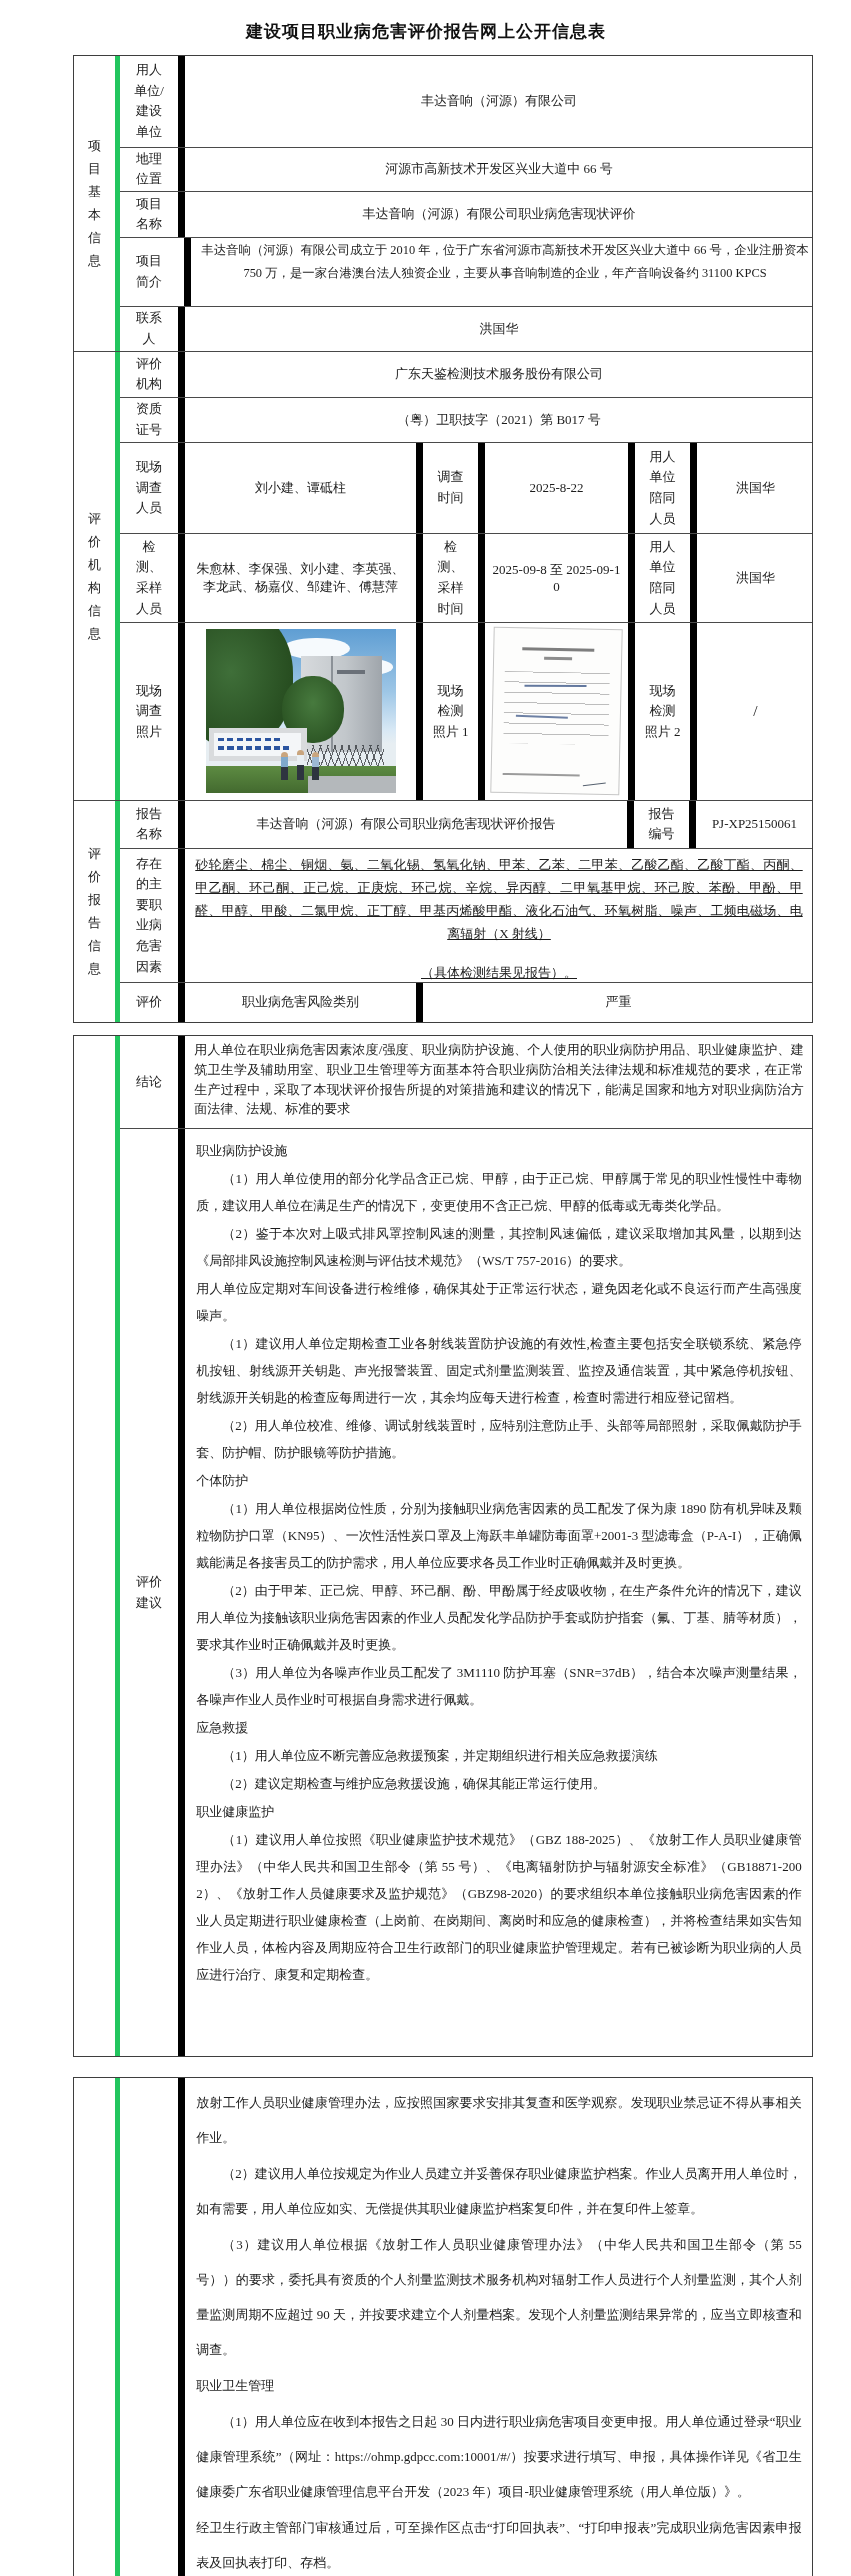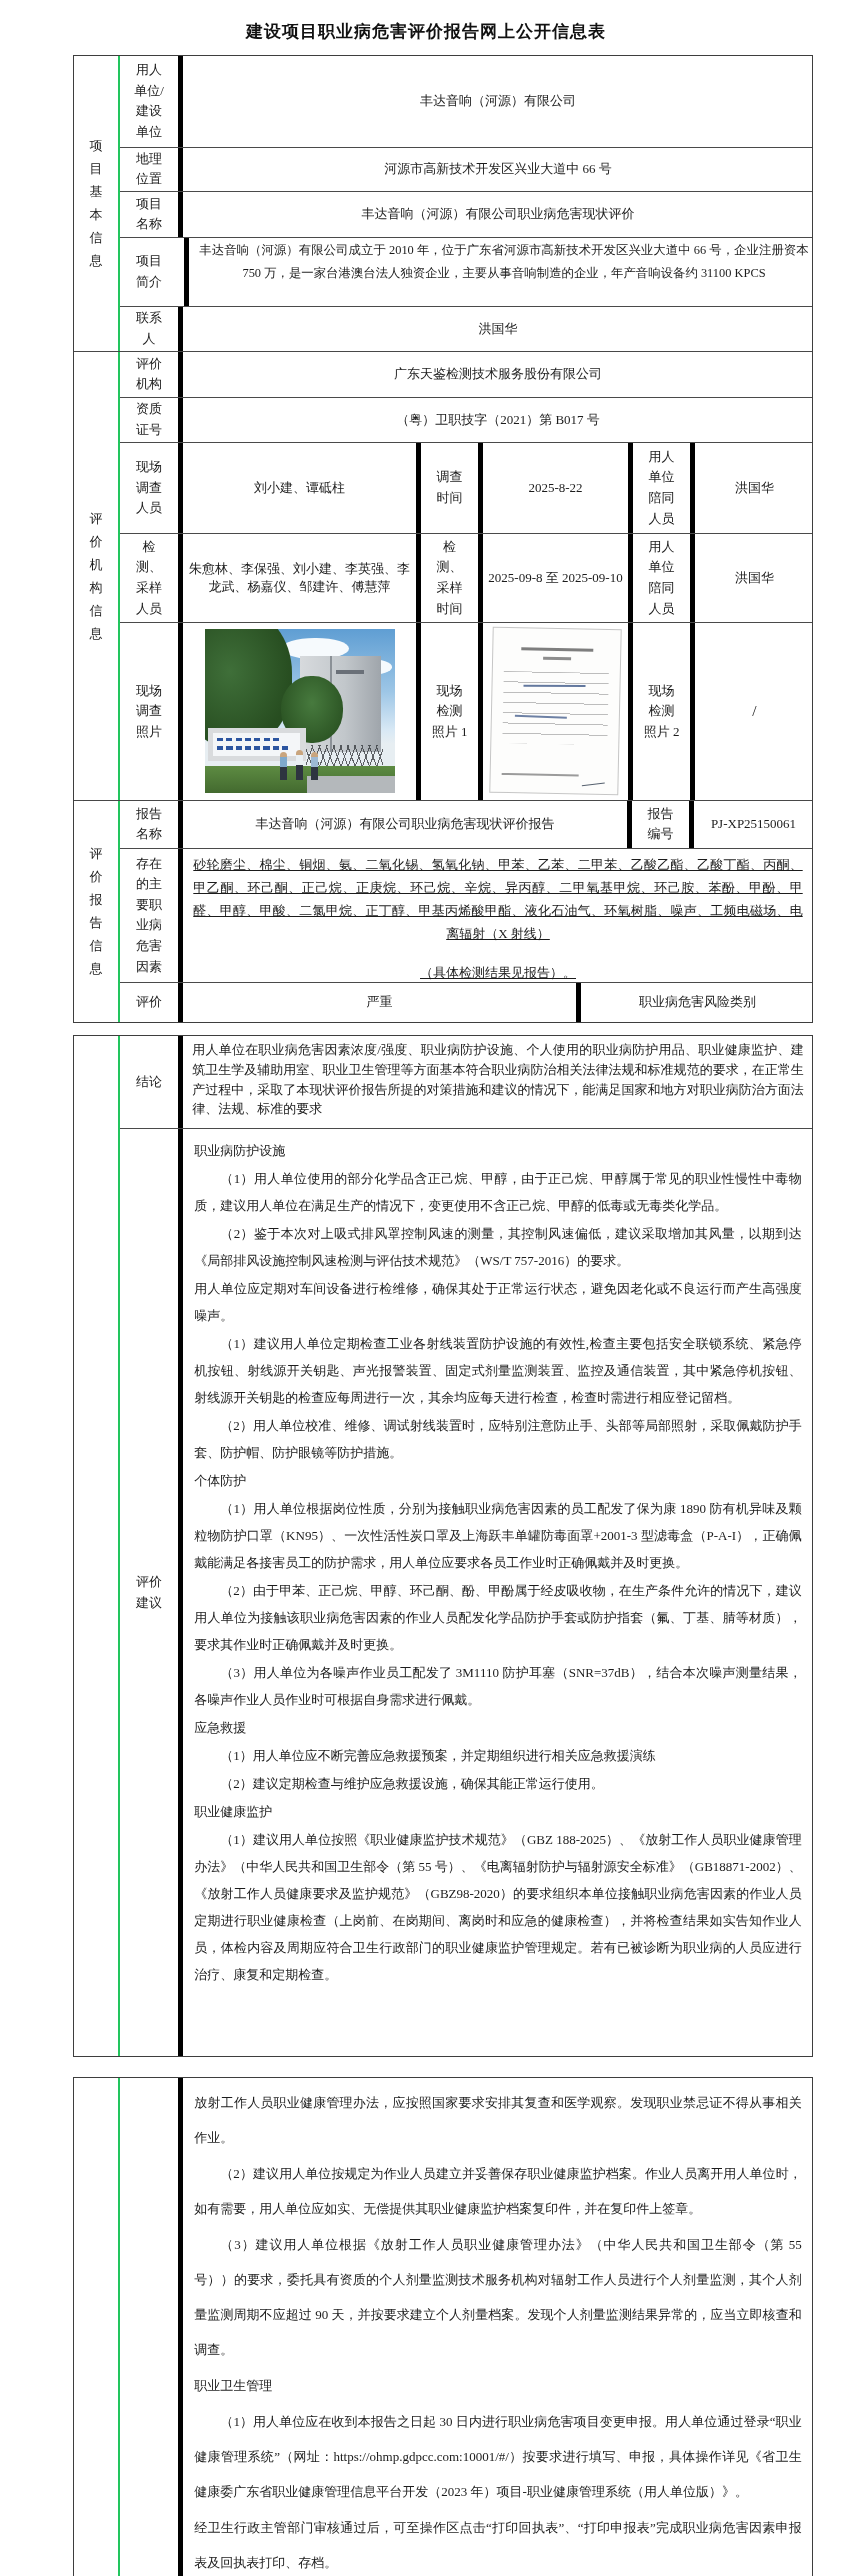--- a/index.html
+++ b/index.html
@@ -13,29 +13,29 @@
     text-align:center;font-family:"Liberation Sans","DejaVu Sans",sans-serif;
     font-weight:bold;font-size:17px;letter-spacing:1px;
     margin:19.6px 0 12.4px 0;color:#111;
   }
   
   .tbl{margin-left:73px;width:740px;border:1px solid #3e3e3e;box-sizing:border-box;background:#fff;}
   .grp{display:flex;border-top:1.5px solid #474747;}
   .grp:first-child{border-top:none;}
   .g-lbl{
     flex:0 0 46px;display:flex;align-items:center;justify-content:center;
-    text-align:center;border-right:2px solid #22c55e;
+    text-align:center;border-right:5px solid #22c55e;
     padding:0 13px;box-sizing:border-box;word-break:break-all;
     line-height:23px;font-size:13px;
   }
   .rows{flex:1;min-width:0;}
   .row{display:flex;border-top:1px solid #4a4a4a;box-sizing:border-box;}
   .row:first-child{border-top:none;}
   .cell{
-    border-left:5px solid #000000;box-sizing:border-box;
+    border-left:7px solid #000000;box-sizing:border-box;
     display:flex;align-items:center;justify-content:center;
     text-align:center;padding:2.1px 5.2px;word-break:break-all;min-width:0;
   }
   .row .cell:first-child{border-left:none;}
   .lbl2{flex:0 0 58px;padding:2.1px 13px;line-height:20.6px;}
   .c461{flex:0 0 238px;}
   .c120{flex:0 0 62px;padding:2.1px 9.3px;line-height:20.6px;}
   .c291{flex:0 0 150px;}
   .c241{flex:0 0 124px;}
   .c872{flex:0 0 449px;}
@@ -212,22 +212,22 @@
       </div>
       <div class="row" style="height:134px">
         <div class="cell lbl2">存在的主要职业病危害因素</div>
         <div class="cell c1233 blk hz">
           <p class="hz-list jc">砂轮磨尘、棉尘、铜烟、氨、二氧化锡、氢氧化钠、甲苯、乙苯、二甲苯、乙酸乙酯、乙酸丁酯、丙酮、甲乙酮、环己酮、正己烷、正庚烷、环己烷、辛烷、异丙醇、二甲氧基甲烷、环己胺、苯酚、甲酚、甲醛、甲醇、甲酸、二氯甲烷、正丁醇、甲基丙烯酸甲酯、液化石油气、环氧树脂、噪声、工频电磁场、电离辐射（X 射线）</p>
           <p class="hz-note">（具体检测结果见报告）。</p>
         </div>
       </div>
       <div class="row" style="height:40px">
         <div class="cell lbl2">评价</div>
+        <div class="cell c461">职业病危害风险类别</div>
         <div class="cell c772">严重</div>
-        <div class="cell c461">职业病危害风险类别</div>
       </div>
     </div>
   </div>
 </div>
 
 <div class="tbl" style="margin-top:12.4px">
   <div class="grp">
     <div class="g-lbl"></div>
     <div class="rows">
       <div class="row" style="height:92px">

